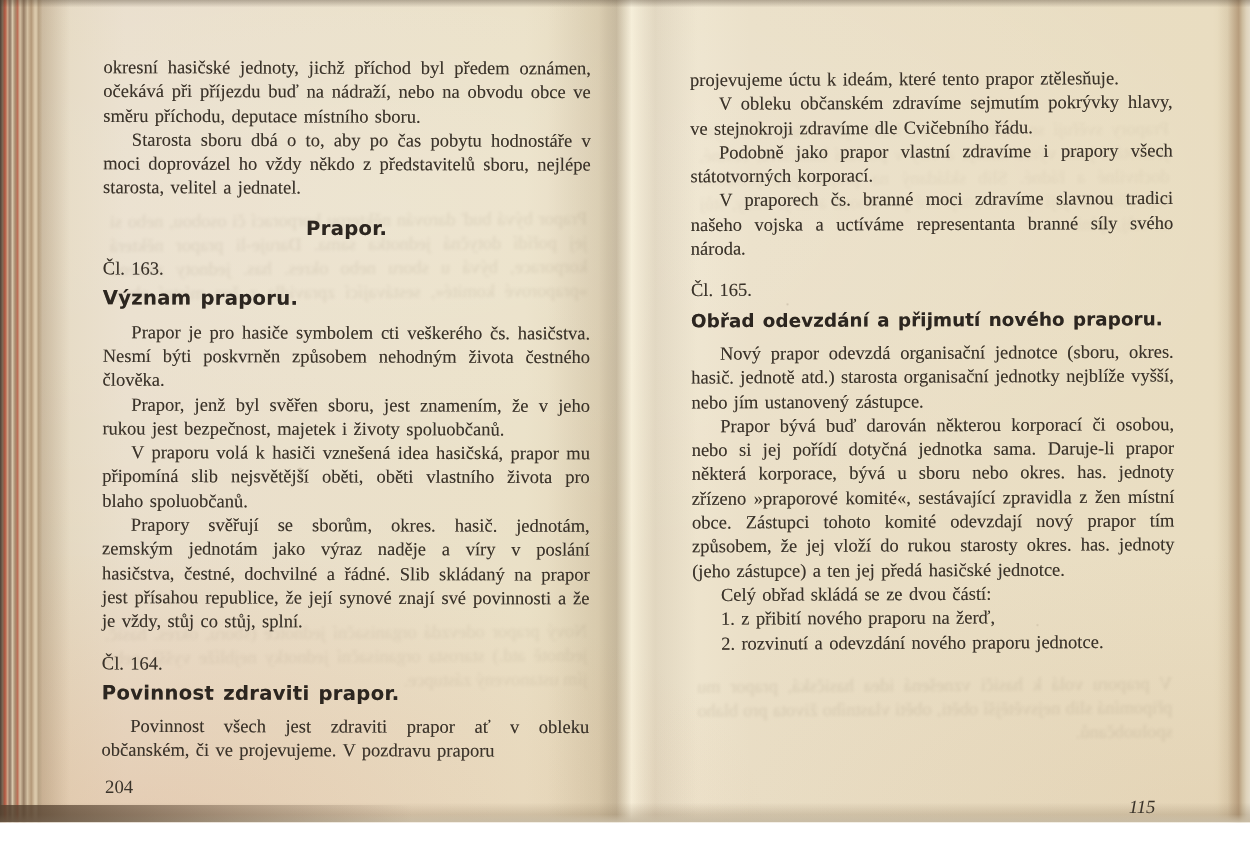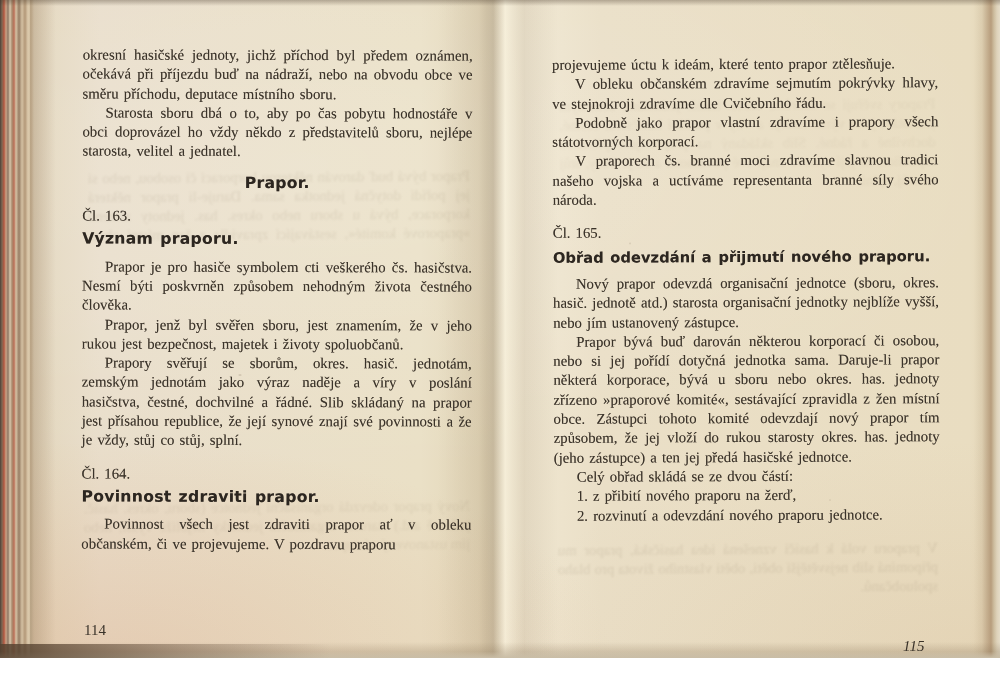--- a/index.html
+++ b/index.html
@@ -93,42 +93,43 @@
   <div class="corner-bl"></div>
   <div class="grain"></div>
 
   <div class="ghost g1">Prapor bývá buď darován některou korporací či osobou, nebo si jej pořídí dotyčná jednotka sama. Daruje-li prapor některá korporace, bývá u sboru nebo okres. has. jednoty zřízeno »praporové komité«, sestávající zpravidla z žen místní obce. Zástupci tohoto komité odevzdají nový prapor tím způsobem, že jej vloží do rukou starosty okres. has. jednoty (jeho zástupce) a ten jej předá hasičské jednotce.</div>
   <div class="ghost g2">Nový prapor odevzdá organisační jednotce (sboru, okres. hasič. jednotě atd.) starosta organisační jednotky nejblíže vyšší, nebo jím ustanovený zástupce.</div>
   <div class="ghost g3">Prapory svěřují se sborům, okres. hasič. jednotám, zemským jednotám jako výraz naděje a víry v poslání hasičstva, čestné, dochvilné a řádné. Slib skládaný na prapor jest přísahou republice, že její synové znají své povinnosti a že je vždy, stůj co stůj, splní.</div>
   <div class="ghost g4">V praporu volá k hasiči vznešená idea hasičská, prapor mu připomíná slib nejsvětější oběti, oběti vlastního života pro blaho spoluobčanů.</div>
 
   <div class="page page-left">
     <p class="p noindent">okresní hasičské jednoty, jichž příchod byl předem oznámen, očekává při příjezdu buď na nádraží, nebo na obvodu obce ve směru příchodu, deputace místního sboru.</p>
-    <p class="p">Starosta sboru dbá o to, aby po čas pobytu hodnostáře v obci doprovázel ho vždy někdo z představitelů sboru, nejlépe starosta, velitel a jednatel.</p>
+    <p class="p">Starosta sboru dbá o to, aby po čas pobytu hodnostáře v moci doprovázel ho vždy někdo z představitelů sboru, nejlépe starosta, velitel a jednatel.</p>
     <div class="h h-center">Prapor.</div>
     <p class="article">Čl. 163.</p>
     <div class="h">Význam praporu.</div>
     <p class="p">Prapor je pro hasiče symbolem cti veškerého čs. hasičstva. Nesmí býti poskvrněn způsobem nehodným života čestného člověka.</p>
     <p class="p">Prapor, jenž byl svěřen sboru, jest znamením, že v jeho rukou jest bezpečnost, majetek i životy spoluobčanů.</p>
+    <p class="p">V praporu volá k hasiči vznešená idea hasičská, prapor mu připomíná slib nejsvětější oběti, oběti vlastního života pro blaho spoluobčanů.</p>
     <p class="p">Prapory svěřují se sborům, okres. hasič. jednotám, zemským jednotám jako výraz naděje a víry v poslání hasičstva, čestné, dochvilné a řádné. Slib skládaný na prapor jest přísahou republice, že její synové znají své povinnosti a že je vždy, stůj co stůj, splní.</p>
     <p class="article">Čl. 164.</p>
     <div class="h">Povinnost zdraviti prapor.</div>
     <p class="p">Povinnost všech jest zdraviti prapor ať v obleku občanském, či ve projevujeme. V pozdravu praporu</p>
   </div>
 
   <div class="page page-right">
     <p class="p noindent">projevujeme úctu k ideám, které tento prapor ztělesňuje.</p>
     <p class="p">V obleku občanském zdravíme sejmutím pokrývky hlavy, ve stejnokroji zdravíme dle Cvičebního řádu.</p>
     <p class="p">Podobně jako prapor vlastní zdravíme i prapory všech státotvorných korporací.</p>
     <p class="p">V praporech čs. branné moci zdravíme slavnou tradici našeho vojska a uctíváme representanta branné síly svého národa.</p>
     <p class="article">Čl. 165.</p>
     <div class="h h-fit">Obřad odevzdání a přijmutí nového praporu.</div>
     <p class="p">Nový prapor odevzdá organisační jednotce (sboru, okres. hasič. jednotě atd.) starosta organisační jednotky nejblíže vyšší, nebo jím ustanovený zástupce.</p>
     <p class="p">Prapor bývá buď darován některou korporací či osobou, nebo si jej pořídí dotyčná jednotka sama. Daruje-li prapor některá korporace, bývá u sboru nebo okres. has. jednoty zřízeno »praporové komité«, sestávající zpravidla z žen místní obce. Zástupci tohoto komité odevzdají nový prapor tím způsobem, že jej vloží do rukou starosty okres. has. jednoty (jeho zástupce) a ten jej předá hasičské jednotce.</p>
     <p class="p">Celý obřad skládá se ze dvou částí:</p>
     <p class="p">1. z přibití nového praporu na žerď,</p>
     <p class="p">2. rozvinutí a odevzdání nového praporu jednotce.</p>
   </div>
 
-  <div class="pagenum pn-left">114</div>
+  <div class="pagenum pn-left">204</div>
   <div class="pagenum pn-right">115</div>
 
 </div>
 
 </body></html>

